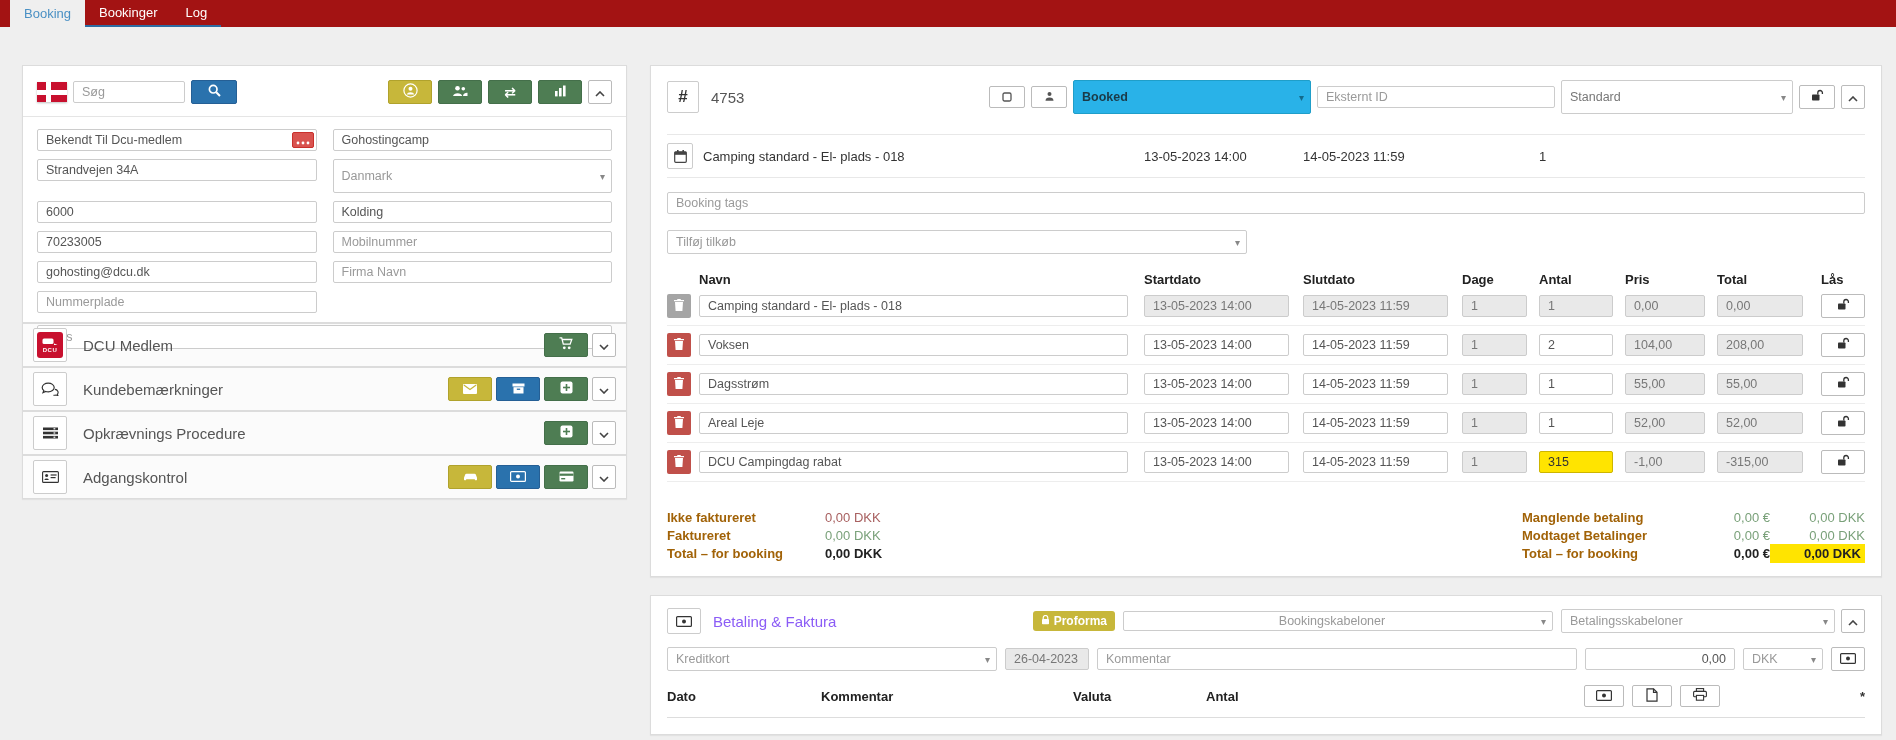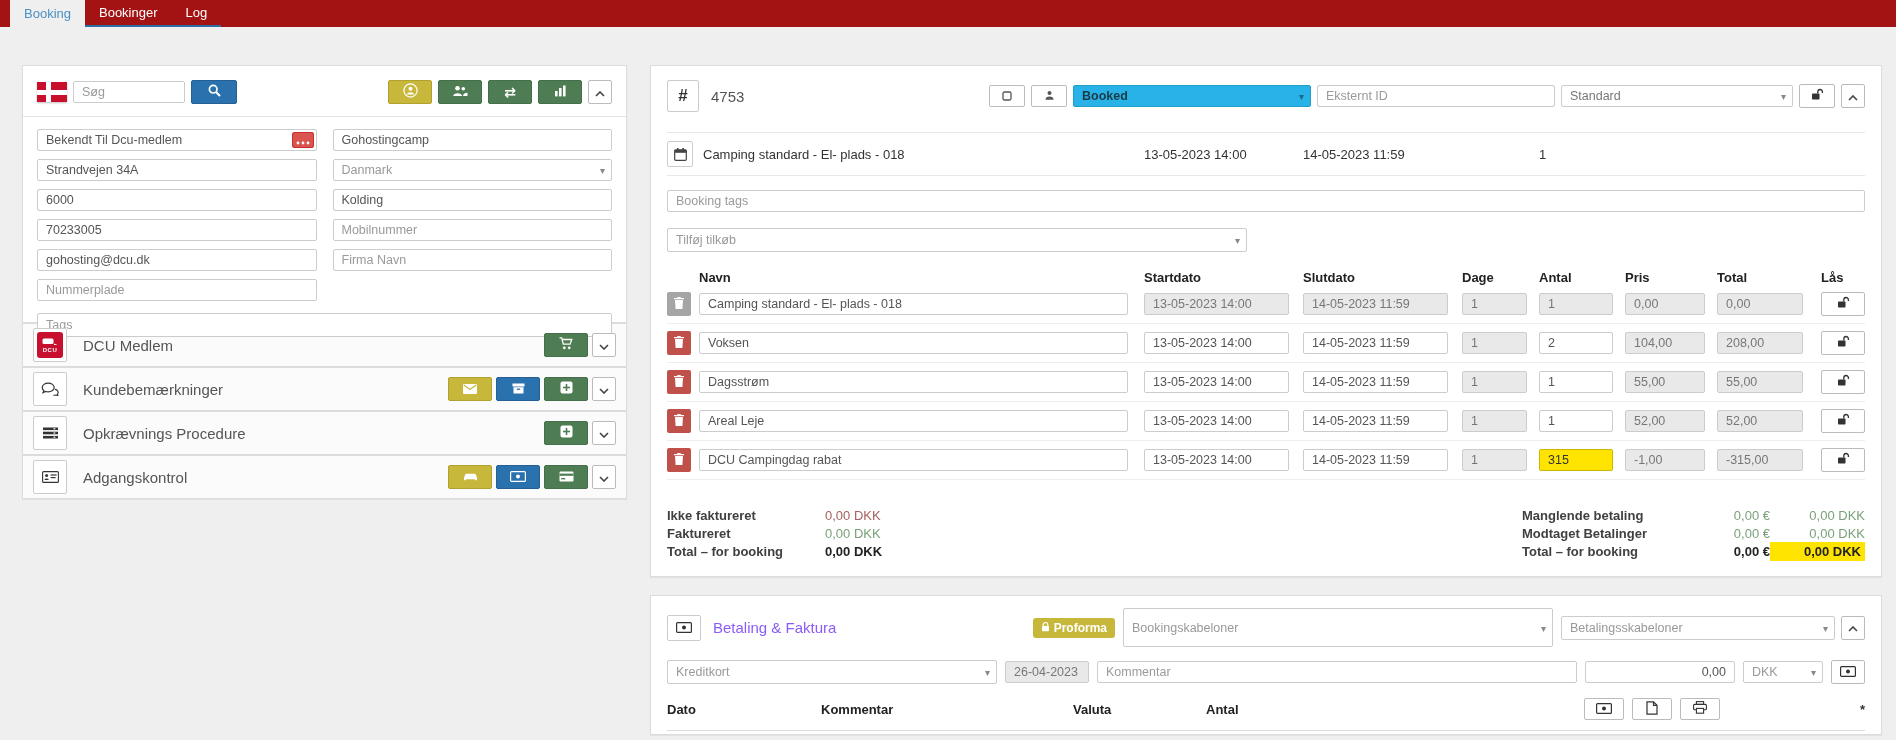--- a/index.html
+++ b/index.html
@@ -16,21 +16,21 @@
   
   .page { display:flex; align-items:flex-start; padding:38px 14px 0 22px; gap:23px; }
   .left-col { width:605px; flex:none; }
   .right-col { flex:1; }
   .card { background:#fff; border:1px solid #dcdcdc; box-shadow:0 1px 1px rgba(0,0,0,.05); }
   
   .inp { height:22px; border:1px solid #ccc; border-radius:2px; background:#fff; padding:0 8px; font-size:12.5px; color:#555; font-family:inherit; width:100%; }
   .inp::placeholder { color:#9a9a9a; opacity:1; }
   .inp.dis { background:#e9e9e9; border-color:#ccc; color:#777; }
   .inp.hl  { background:var(--highlight_yellow,#ffe400); border-color:#cdb500; color:#333; }
-  .fselect { position:relative; height:22px; border:1px solid #ccc; border-radius:2px; background:#fff; display:flex; align-items:center; padding:0 20px 0 8px; font-size:12.5px; color:#999; cursor:pointer; }
+  .fselect { position:relative; height:34px; border:1px solid #ccc; border-radius:2px; background:#fff; display:flex; align-items:center; padding:0 20px 0 8px; font-size:12.5px; color:#999; cursor:pointer; }
   .fselect .caret { position:absolute; right:6px; top:50%; transform:translateY(-50%); color:#888; font-size:10px; }
   
   .btn { height:24px; border:1px solid transparent; border-radius:2px; display:inline-flex; align-items:center; justify-content:center; cursor:pointer; font-family:inherit; color:#fff; }
   .btn-yellow { background:var(--accent_yellow,#c7b73a); border-color:#b0a22c; }
   .btn-green  { background:var(--accent_green,#4e7d53); border-color:#446f4a; }
   .btn-blue   { background:var(--accent_blue,#2a72ad); border-color:#255f95; }
   .btn-red    { background:var(--danger_red,#c0504a); border-color:#a8423d; }
   .btn-gray   { background:#a5a5a5; border-color:#949494; }
   .btn-white  { background:#fff; border-color:#bbb; color:#444; }
   .w44 { width:44px; }
@@ -83,36 +83,36 @@
   .c-total { width:86px;  flex:none; margin-right:18px; }
   .c-lock  { width:44px;  flex:none; }
   .t-head { display:flex; align-items:center; margin-top:18px; font-weight:bold; color:#222; font-size:13px; }
   .t-row { display:flex; align-items:center; padding:7px 0; border-bottom:1px solid #ededed; }
   .t-row:first-of-type { border-top:1px solid #ededed; margin-top:10px; }
   .ibtn { width:24px; height:24px; border-radius:2px; border:1px solid transparent; display:inline-flex; align-items:center; justify-content:center; cursor:pointer; }
   .lockb { width:44px; height:24px; background:#fff; border:1px solid #bbb; }
   
   .totals { margin-top:26px; display:flex; justify-content:space-between; font-size:13px; }
   .tot-row { display:flex; align-items:center; height:18px; }
-  .tot-row .lbl { font-weight:bold; color:#404040; }
+  .tot-row .lbl { font-weight:bold; color:#a16207; }
   .totals-left .lbl { width:158px; }
   .totals-right .lbl { width:178px; }
   .val-red { color:#a86060; }
   .val-green { color:#7aa17a; }
   .val-dark { color:#222; font-weight:bold; }
   .eur { width:70px; text-align:right; }
   .dkk { width:95px; text-align:right; }
   .dkk-hl { background:var(--highlight_yellow,#ffe400); font-weight:bold; color:#222; padding:2px 4px; }
   
   .payment-card { margin-top:18px; padding:12px 16px; height:140px; overflow:hidden; }
   .pay-header { display:flex; align-items:center; }
   .pay-iconbox { width:34px; height:26px; border:1px solid #ccc; border-radius:2px; background:#fff; display:flex; align-items:center; justify-content:center; color:#333; }
   .pay-title { margin-left:12px; font-size:15px; color:#8b5cf6; flex:1; }
   .proforma { background:var(--accent_yellow,#c7b73a); color:#fff; font-size:12px; font-weight:bold; border-radius:3px; padding:3px 8px; display:inline-flex; align-items:center; gap:4px; margin-right:8px; }
-  .sel-booking-tpl { width:430px; margin-right:8px; height:39px; }
+  .sel-booking-tpl { width:430px; margin-right:8px; height:20px;justify-content:center; }
   .sel-payment-tpl { width:274px; margin-right:6px; height:24px; }
   .pay-row { margin-top:13px; display:flex; align-items:center; gap:8px; }
   .sel-method { width:330px; height:24px; }
   .pay-date { width:84px; flex:none; }
   .pay-comment { flex:1; }
   .pay-amount { width:150px; flex:none; text-align:right; }
   .sel-currency { width:80px; height:22px; }
   .pay-cash-btn { width:34px; height:24px; color:#333; }
   .hist-row { margin-top:14px; display:flex; align-items:center; font-size:13px; font-weight:bold; color:#222; }
   .h-date { width:154px; } .h-comment { width:252px; } .h-currency { width:133px; } .h-qty { width:120px; }

